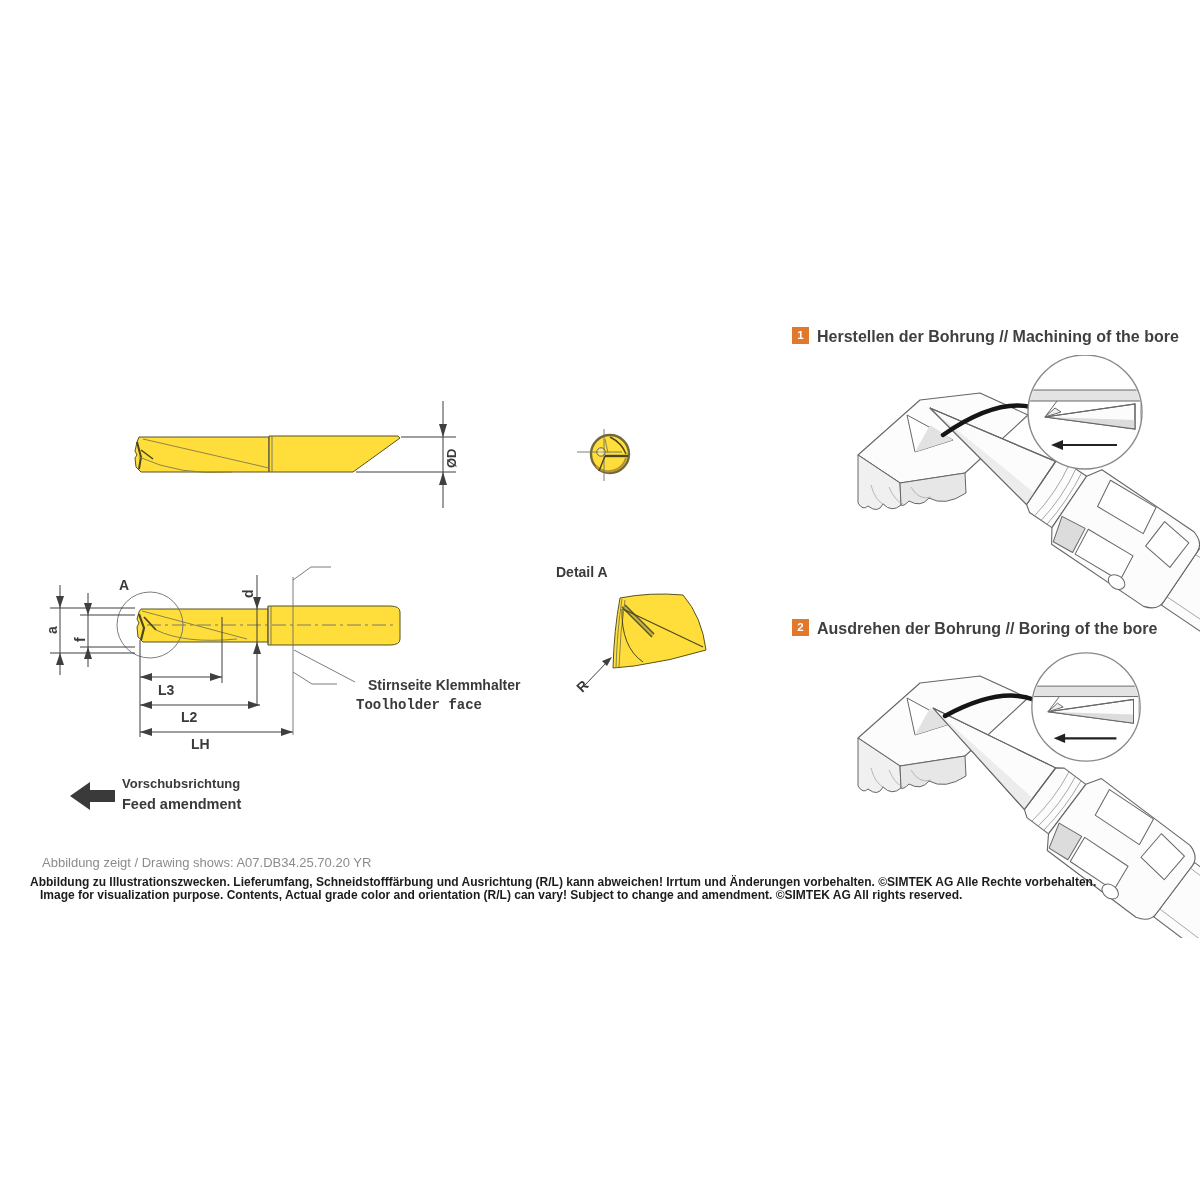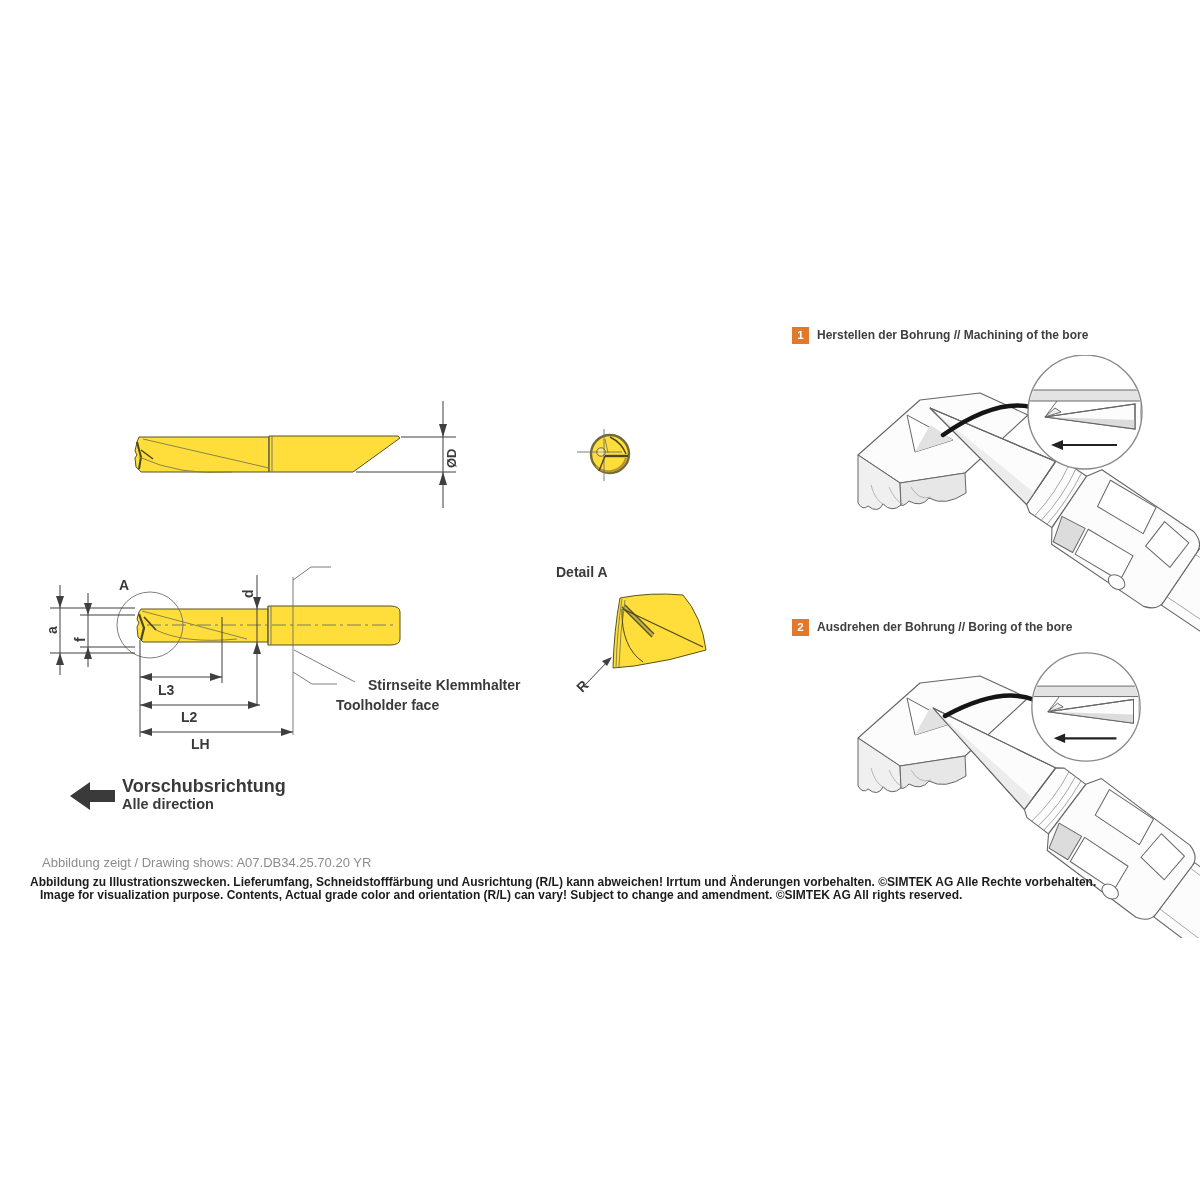--- a/index.html
+++ b/index.html
@@ -4,21 +4,21 @@
 <style>
   html,body{margin:0;padding:0;background:#fff;}
   #page{position:relative;width:1200px;height:1200px;background:#ffffff;overflow:hidden;
         font-family:"Liberation Sans",sans-serif;color:var(--line-dark,#3c3c3c);}
   .lbl{position:absolute;font-weight:bold;font-size:14px;color:#3a3a3a;white-space:nowrap;z-index:5;}
   .rot90{transform:rotate(-90deg);transform-origin:0 0;}
   .rot45{transform:rotate(-45deg);transform-origin:0 0;}
   .ctr{text-align:left;}
   .step-badge{position:absolute;width:17px;height:17px;background:var(--badge-orange,#e2782a);
       color:#fff;font-size:11.5px;font-weight:bold;text-align:center;line-height:17px;z-index:5;}
-  .step-label{position:absolute;font-size:12px;font-weight:bold;color:#3f3f3f;white-space:nowrap;z-index:5;}
+  .step-label{position:absolute;font-size:16px;font-weight:bold;color:#3f3f3f;white-space:nowrap;z-index:5;}
   .foot-gray{position:absolute;font-size:13px;color:#8c8c8c;white-space:nowrap;z-index:5;margin-left:12px;}
   .foot-fine{position:absolute;font-size:12px;font-weight:bold;color:#1c1c1c;white-space:nowrap;z-index:5;}
   svg{position:absolute;z-index:1;overflow:hidden;}
   
   .y{fill:var(--tool-yellow,#ffde3b);stroke:#57531f;stroke-width:1;stroke-linejoin:round;}
   .dline{stroke:#3f3f3f;stroke-width:1;fill:none;}
   .dthin{stroke:#6e6e6e;stroke-width:0.9;fill:none;}
   .dark{stroke:#4a4620;fill:none;}
   .ah{fill:#3f3f3f;stroke:none;}
   .olv{stroke:#8a8548;fill:none;}
@@ -112,43 +112,43 @@
     </g>
   </svg>
   <div class="lbl rot90" style="left:44px;top:634px;">a</div>
   <div class="lbl rot90" style="left:72px;top:642px;">f</div>
   <div class="lbl rot90" style="left:240px;top:598px;">d</div>
   <div class="lbl" style="left:119px;top:577px;">A</div>
   <div class="lbl ctr" style="left:158px;top:682px;width:44px;">L3</div>
   <div class="lbl ctr" style="left:181px;top:709px;width:44px;">L2</div>
   <div class="lbl ctr" style="left:191px;top:736px;width:44px;">LH</div>
   <div class="lbl" style="left:340px;top:677px;margin-left:28px;">Stirnseite Klemmhalter</div>
-  <div class="lbl" style="left:336px;top:697px;">Toolholder face</div>
+  <div class="lbl" style="left:356px;top:697px;font-family:Liberation Mono, monospace;">Toolholder face</div>
 
   <div class="lbl" style="left:556px;top:564px;">Detail A</div>
   <svg style="left:555px;top:585px;" width="175" height="125" viewBox="0 0 175 125">
     <g>
       <path class="y" stroke-width="1.2" d="M65,13 Q95,7 128,10 Q147,32 151,65 Q115,76 79,81 L58,83 Q59,45 65,13 Z"></path>
       <path class="olv" d="M61,83 Q62,46 67,14 M64,82 Q65,47 70,15"></path>
       <path class="dark" stroke-width="1.5" d="M67,22 L97,52 M70,20 L99,49"></path>
       <path d="M67,22 L97,52 L99,49 L70,20 Z" fill="#8a8548" opacity="0.5"></path>
       <path class="dark" stroke-width="1.1" d="M68,24 L148,62"></path>
       <path class="dark" stroke-width="1" d="M67,24 Q66,62 88,77"></path>
 
       <path class="dline" stroke-width="1.2" d="M30,100 L53,76"></path>
       <polygon class="ah" points="57,72 47,76 52,81"></polygon>
     </g>
   </svg>
   <div class="lbl rot45" style="left:573px;top:684px;">R</div>
 
   <svg style="left:66px;top:779px;" width="52" height="34" viewBox="0 0 52 34">
     <polygon class="feed" points="4,17 24,3 24,11 49,11 49,23 24,23 24,31"></polygon>
   </svg>
-  <div class="lbl" style="left:122px;top:776px;font-size:18px;">Vorschubsrichtung</div>
-  <div class="lbl" style="left:122px;top:796px;font-size:14.5px;">Alle direction</div>
+  <div class="lbl" style="left:122px;top:776px;font-size:13px;">Vorschubsrichtung</div>
+  <div class="lbl" style="left:122px;top:796px;font-size:14.5px;">Feed amendment</div>
 
   <div class="step-badge" style="left:792px;top:327px;">1</div>
   <div class="step-label" style="left:817px;top:328px;">Herstellen der Bohrung // Machining of the bore</div>
   <div class="step-badge" style="left:792px;top:619px;">2</div>
   <div class="step-label" style="left:817px;top:620px;">Ausdrehen der Bohrung // Boring of the bore</div>
 
   <svg style="left:845px;top:355px;" width="355" height="300" viewBox="0 0 355 300">
     <defs>
       <clipPath id="magclip">
           <circle r="56"></circle>

